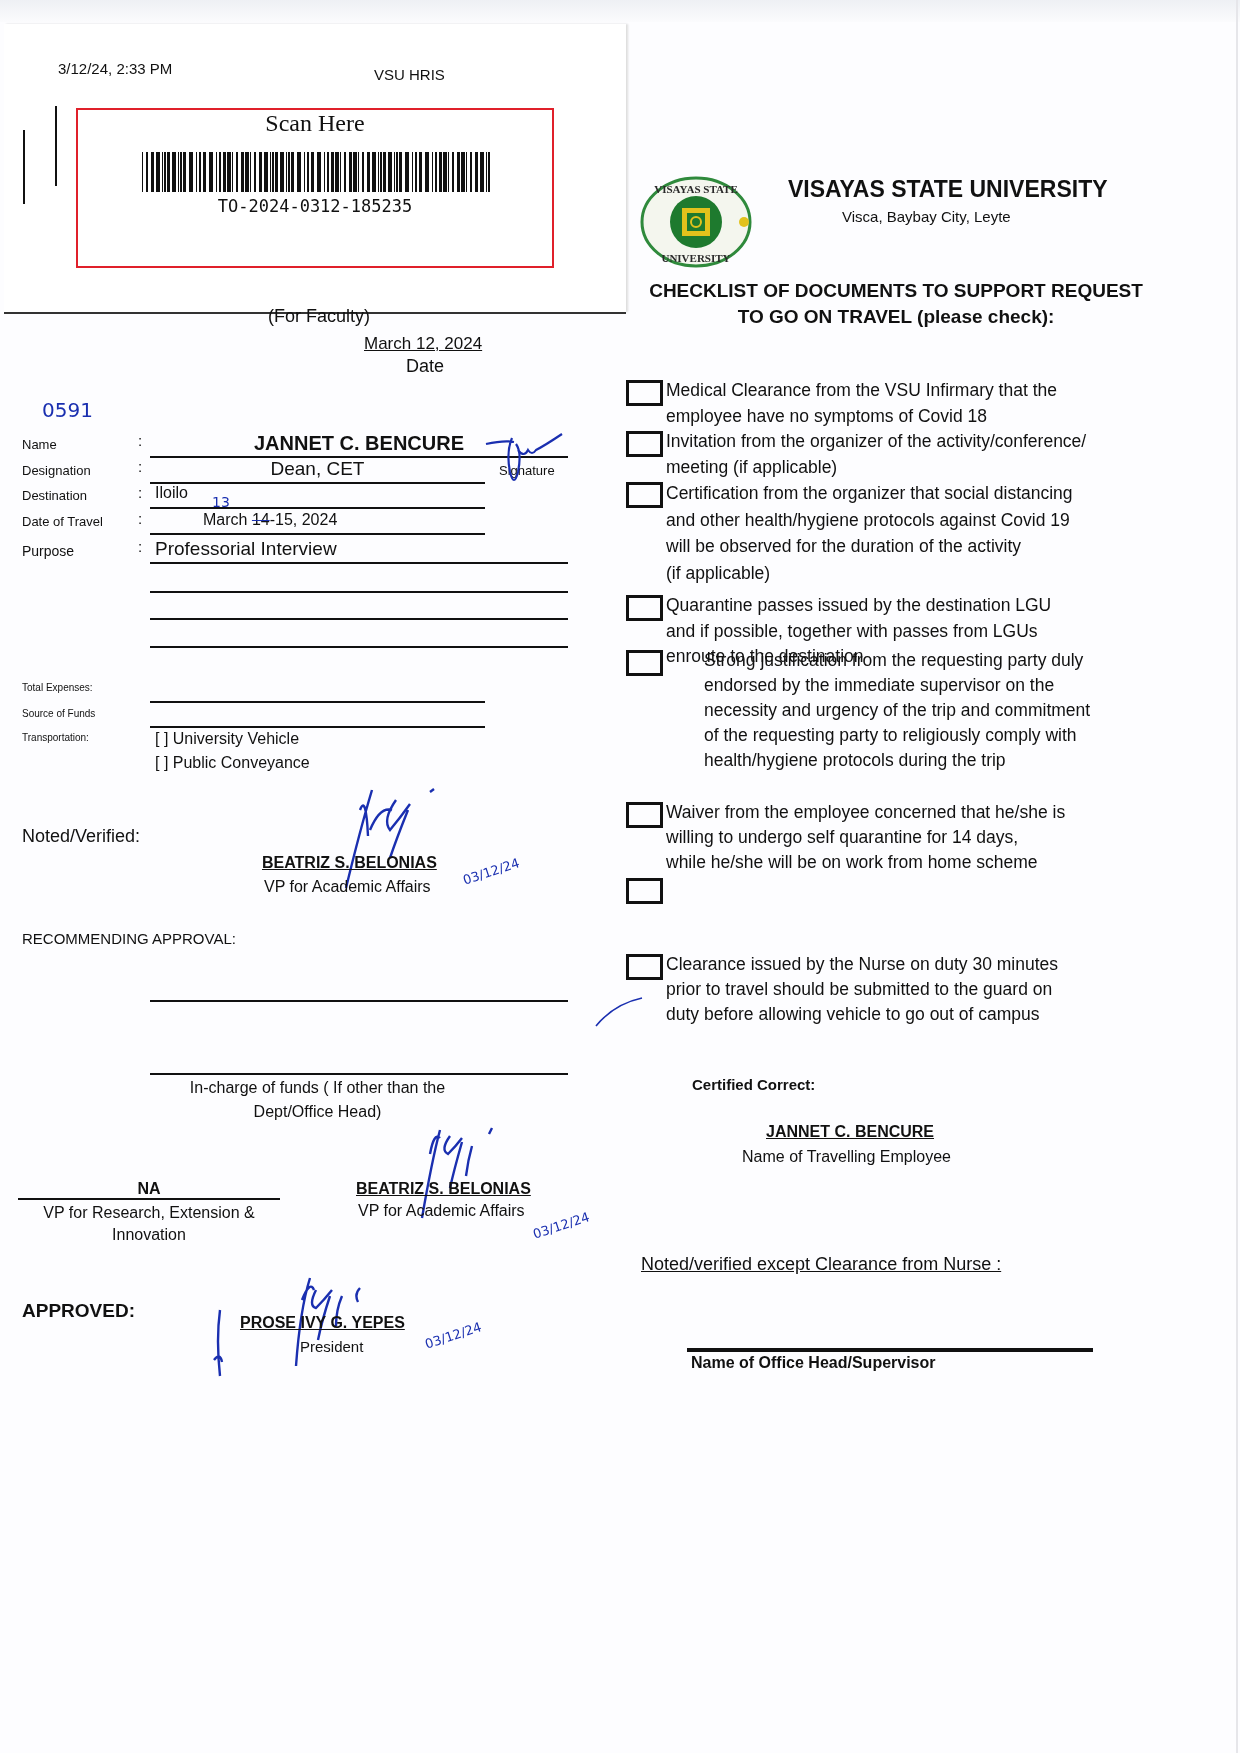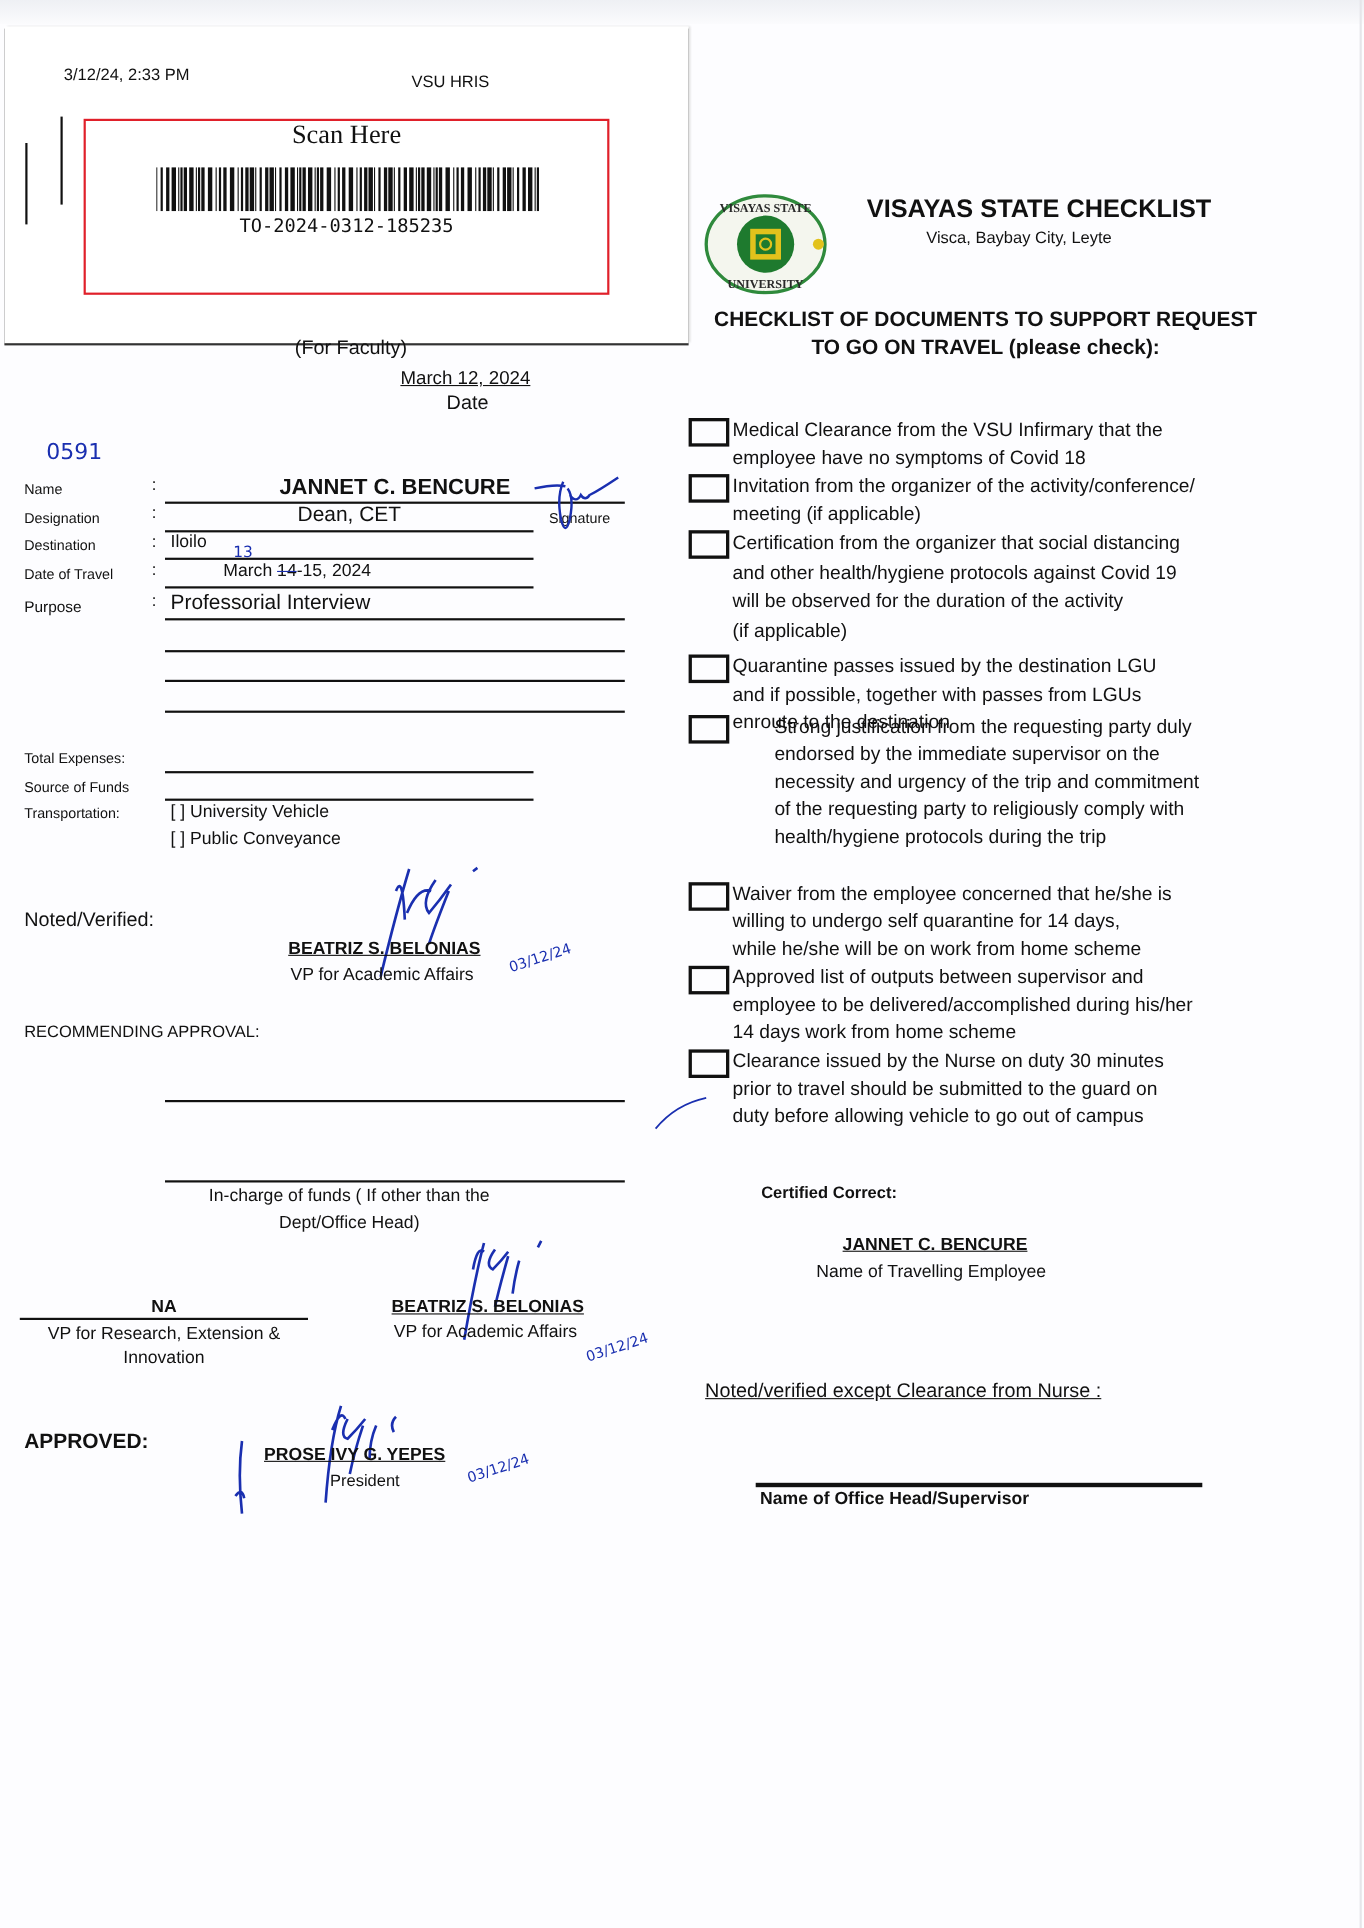--- a/index.html
+++ b/index.html
@@ -36,21 +36,21 @@
   .f-label { left:22px; font-size:13px; }
   .f-colon { left:138px; font-size:15px; }
   .f-line { left:150px; height:2px; background:#111; }
   .name-val { left:150px; width:418px; top:432px; text-align:center; font-weight:bold; font-size:20px; }
   .desig-val { left:150px; width:335px; top:458px; text-align:center; font-size:19px; }
   .dest-val { left:155px; top:484px; font-size:16px; }
   .dot-val { left:155px; top:511px; font-size:16px; }
   .purp-val { left:155px; top:538px; font-size:19px; }
   .sig-lbl { left:499px; top:463px; font-size:13px; }
 
-  .exp-lbl { left:22px; font-size:13px; }
+  .exp-lbl { left:22px; font-size:10px; }
   .trans-opt { left:155px; font-size:16px; }
 
   .noted { left:22px; top:826px; font-size:18px; }
   .sign-name { font-weight:bold; font-size:16px; text-decoration:underline; text-align:center; }
   .sign-title { font-size:16px; text-align:center; }
   .rec-appr { left:22px; top:930px; font-size:15px; }
   .incharge { left:150px; width:335px; top:1076px; font-size:16px; text-align:center; line-height:24px; }
   .approved { left:22px; top:1300px; font-size:19px; font-weight:bold; }
 
   
@@ -254,21 +254,21 @@
 <svg class="abs logo" viewBox="0 0 112 92">
   <ellipse cx="56" cy="46" rx="54" ry="44" fill="#f4f6ee" stroke="#2f8a3c" stroke-width="3"></ellipse>
   <circle cx="56" cy="46" r="26" fill="#1e7a2e"></circle>
   <rect x="42" y="32" width="28" height="28" fill="#e2c21c"></rect>
   <rect x="47" y="37" width="18" height="18" fill="#1e7a2e"></rect>
   <circle cx="56" cy="46" r="5" fill="none" stroke="#e2c21c" stroke-width="2"></circle>
   <circle cx="104" cy="46" r="5" fill="#e2c21c"></circle>
   <text x="56" y="17" text-anchor="middle" font-size="11" font-weight="bold" fill="#2a2a2a" font-family="Liberation Serif, serif">VISAYAS STATE</text>
   <text x="56" y="86" text-anchor="middle" font-size="11" font-weight="bold" fill="#2a2a2a" font-family="Liberation Serif, serif">UNIVERSITY</text>
 </svg>
-<div class="abs uni-name">VISAYAS STATE CHECKLIST</div>
+<div class="abs uni-name">VISAYAS STATE UNIVERSITY</div>
 <div class="abs uni-addr">Visca, Baybay City, Leyte</div>
 
 <div class="abs checklist-title">
   <div>CHECKLIST OF DOCUMENTS TO SUPPORT REQUEST</div>
   <div>TO GO ON TRAVEL (please check):</div>
 </div>
 
 <div class="abs ck-item" style="top:378px;">
   <div class="ck-box"></div>
   <div class="ck-text">Medical Clearance from the VSU Infirmary that the
@@ -301,23 +301,20 @@
 health/hygiene protocols during the trip</div>
 </div>
 <div class="abs ck-item" style="top:800px;">
   <div class="ck-box"></div>
   <div class="ck-text" style="line-height:25px;">Waiver from the employee concerned that he/she is
 willing to undergo self quarantine for 14 days,
 while he/she will be on work from home scheme</div>
 </div>
 <div class="abs ck-item" style="top:876px;">
   <div class="ck-box"></div>
-  <div class="ck-text" style="line-height:25px;">Approved list of outputs between supervisor and
-employee to be delivered/accomplished during his/her
-14 days work from home scheme</div>
 </div>
 <div class="abs ck-item" style="top:952px;">
   <div class="ck-box"></div>
   <div class="ck-text" style="line-height:25px;">Clearance issued by the Nurse on duty 30 minutes
 prior to travel should be submitted to the guard on
 duty before allowing vehicle to go out of campus</div>
 </div>
 <svg class="abs" style="left:594px;top:994px;width:50px;height:34px;" viewBox="0 0 50 34">
   <path d="M2 32 Q20 10 48 4" fill="none" stroke="#1a2fb0" stroke-width="1.6"></path>
 </svg>

